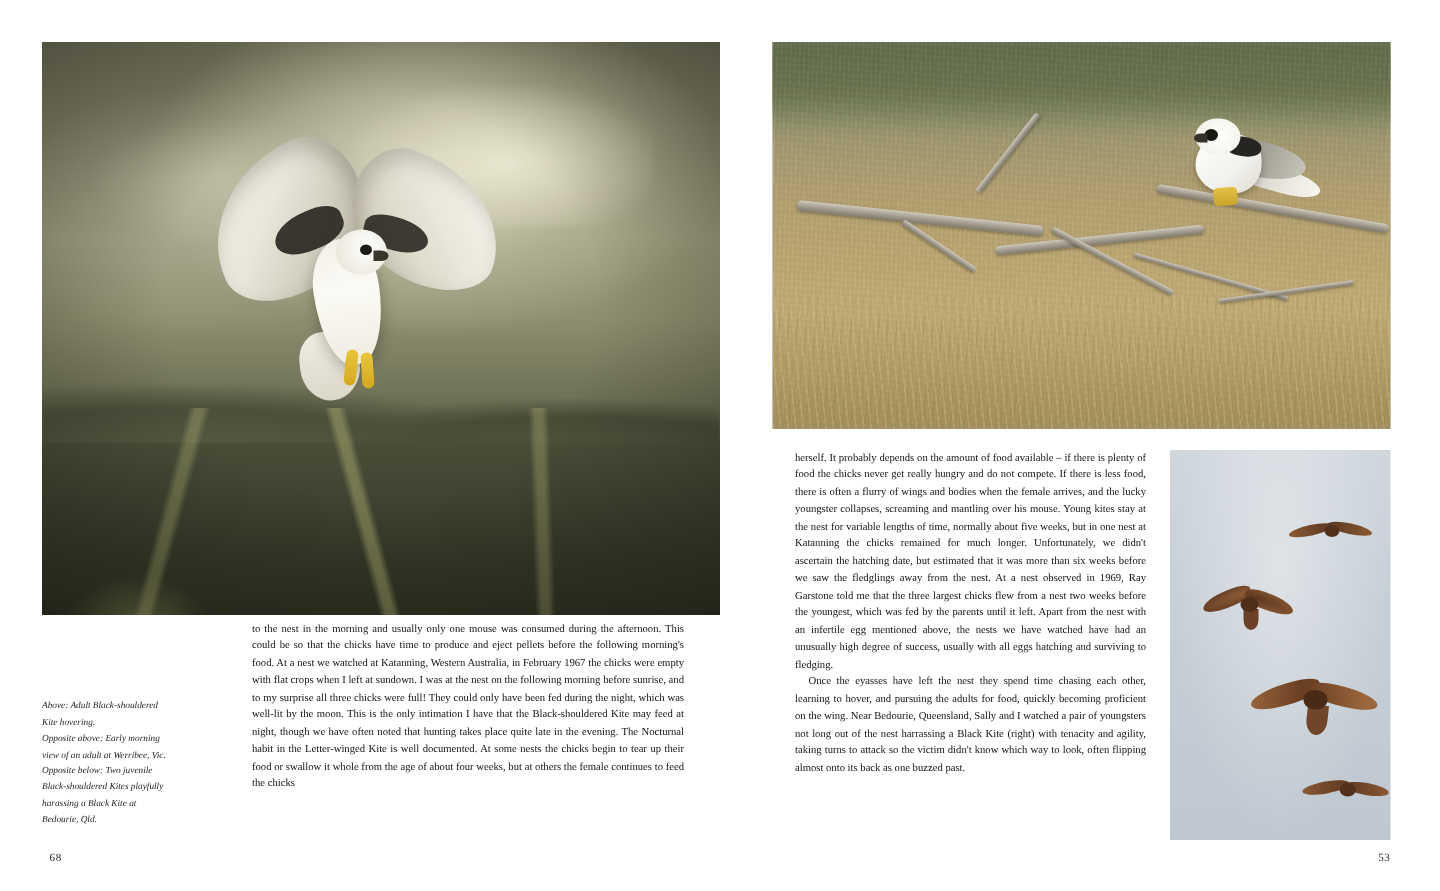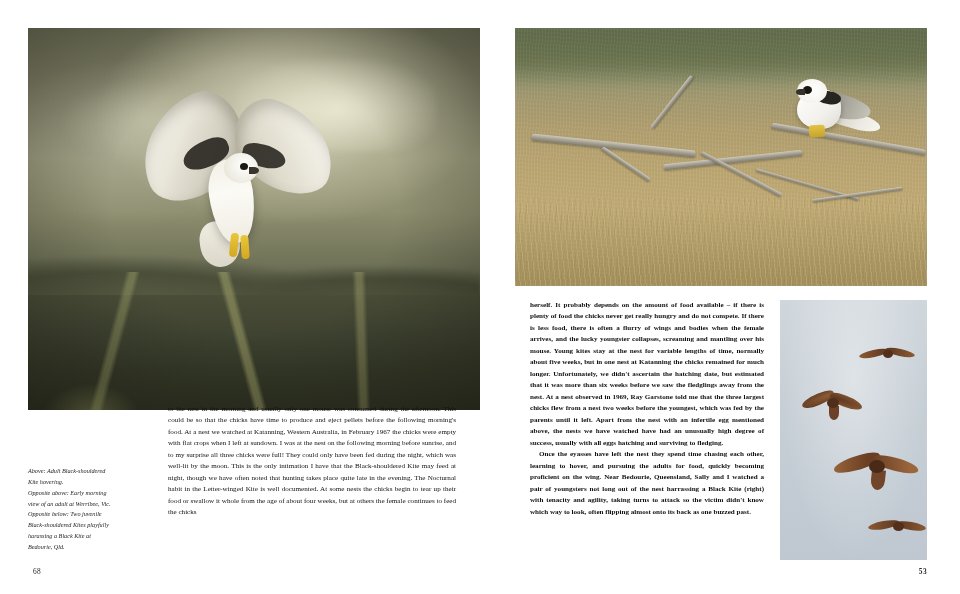--- a/index.html
+++ b/index.html
@@ -14,21 +14,21 @@
   .spread {
     position: relative;
     width: 960px;
     height: 594px;
     background: #ffffff;
     overflow: hidden;
   }
 
   
   .page-left { position: absolute; left: 0; top: 0; width: 480px; height: 594px; }
-  .page-right { position: absolute; left: 480px; top: 0; width: 480px; height: 594px; font-weight: bold; }
+  .page-right { position: absolute; left: 480px; top: 0; width: 480px; height: 594px; }
 
   .plate-left {
     position: absolute;
     left: 28px; top: 28px;
     width: 452px; height: 382px;
     overflow: hidden;
     background: #7b7a62;
   }
   .plate-left .sky {
     position: absolute; inset: 0;
@@ -149,21 +149,21 @@
     font-family: "Liberation Serif", serif;
     font-style: italic;
     font-size: 6.2px;
     line-height: 1.75;
     color: #1d1d1d;
   }
   .caption-left div { margin: 0; }
 
   .body-left {
     position: absolute;
-    left: 168px; top: 404px;
+    left: 168px; top: 414px;
     width: 288px;
     font-size: 7.1px;
     line-height: 1.62;
     text-align: justify;
     color: #111;
     hyphens: auto;
   }
 
   .folio {
     position: absolute;

